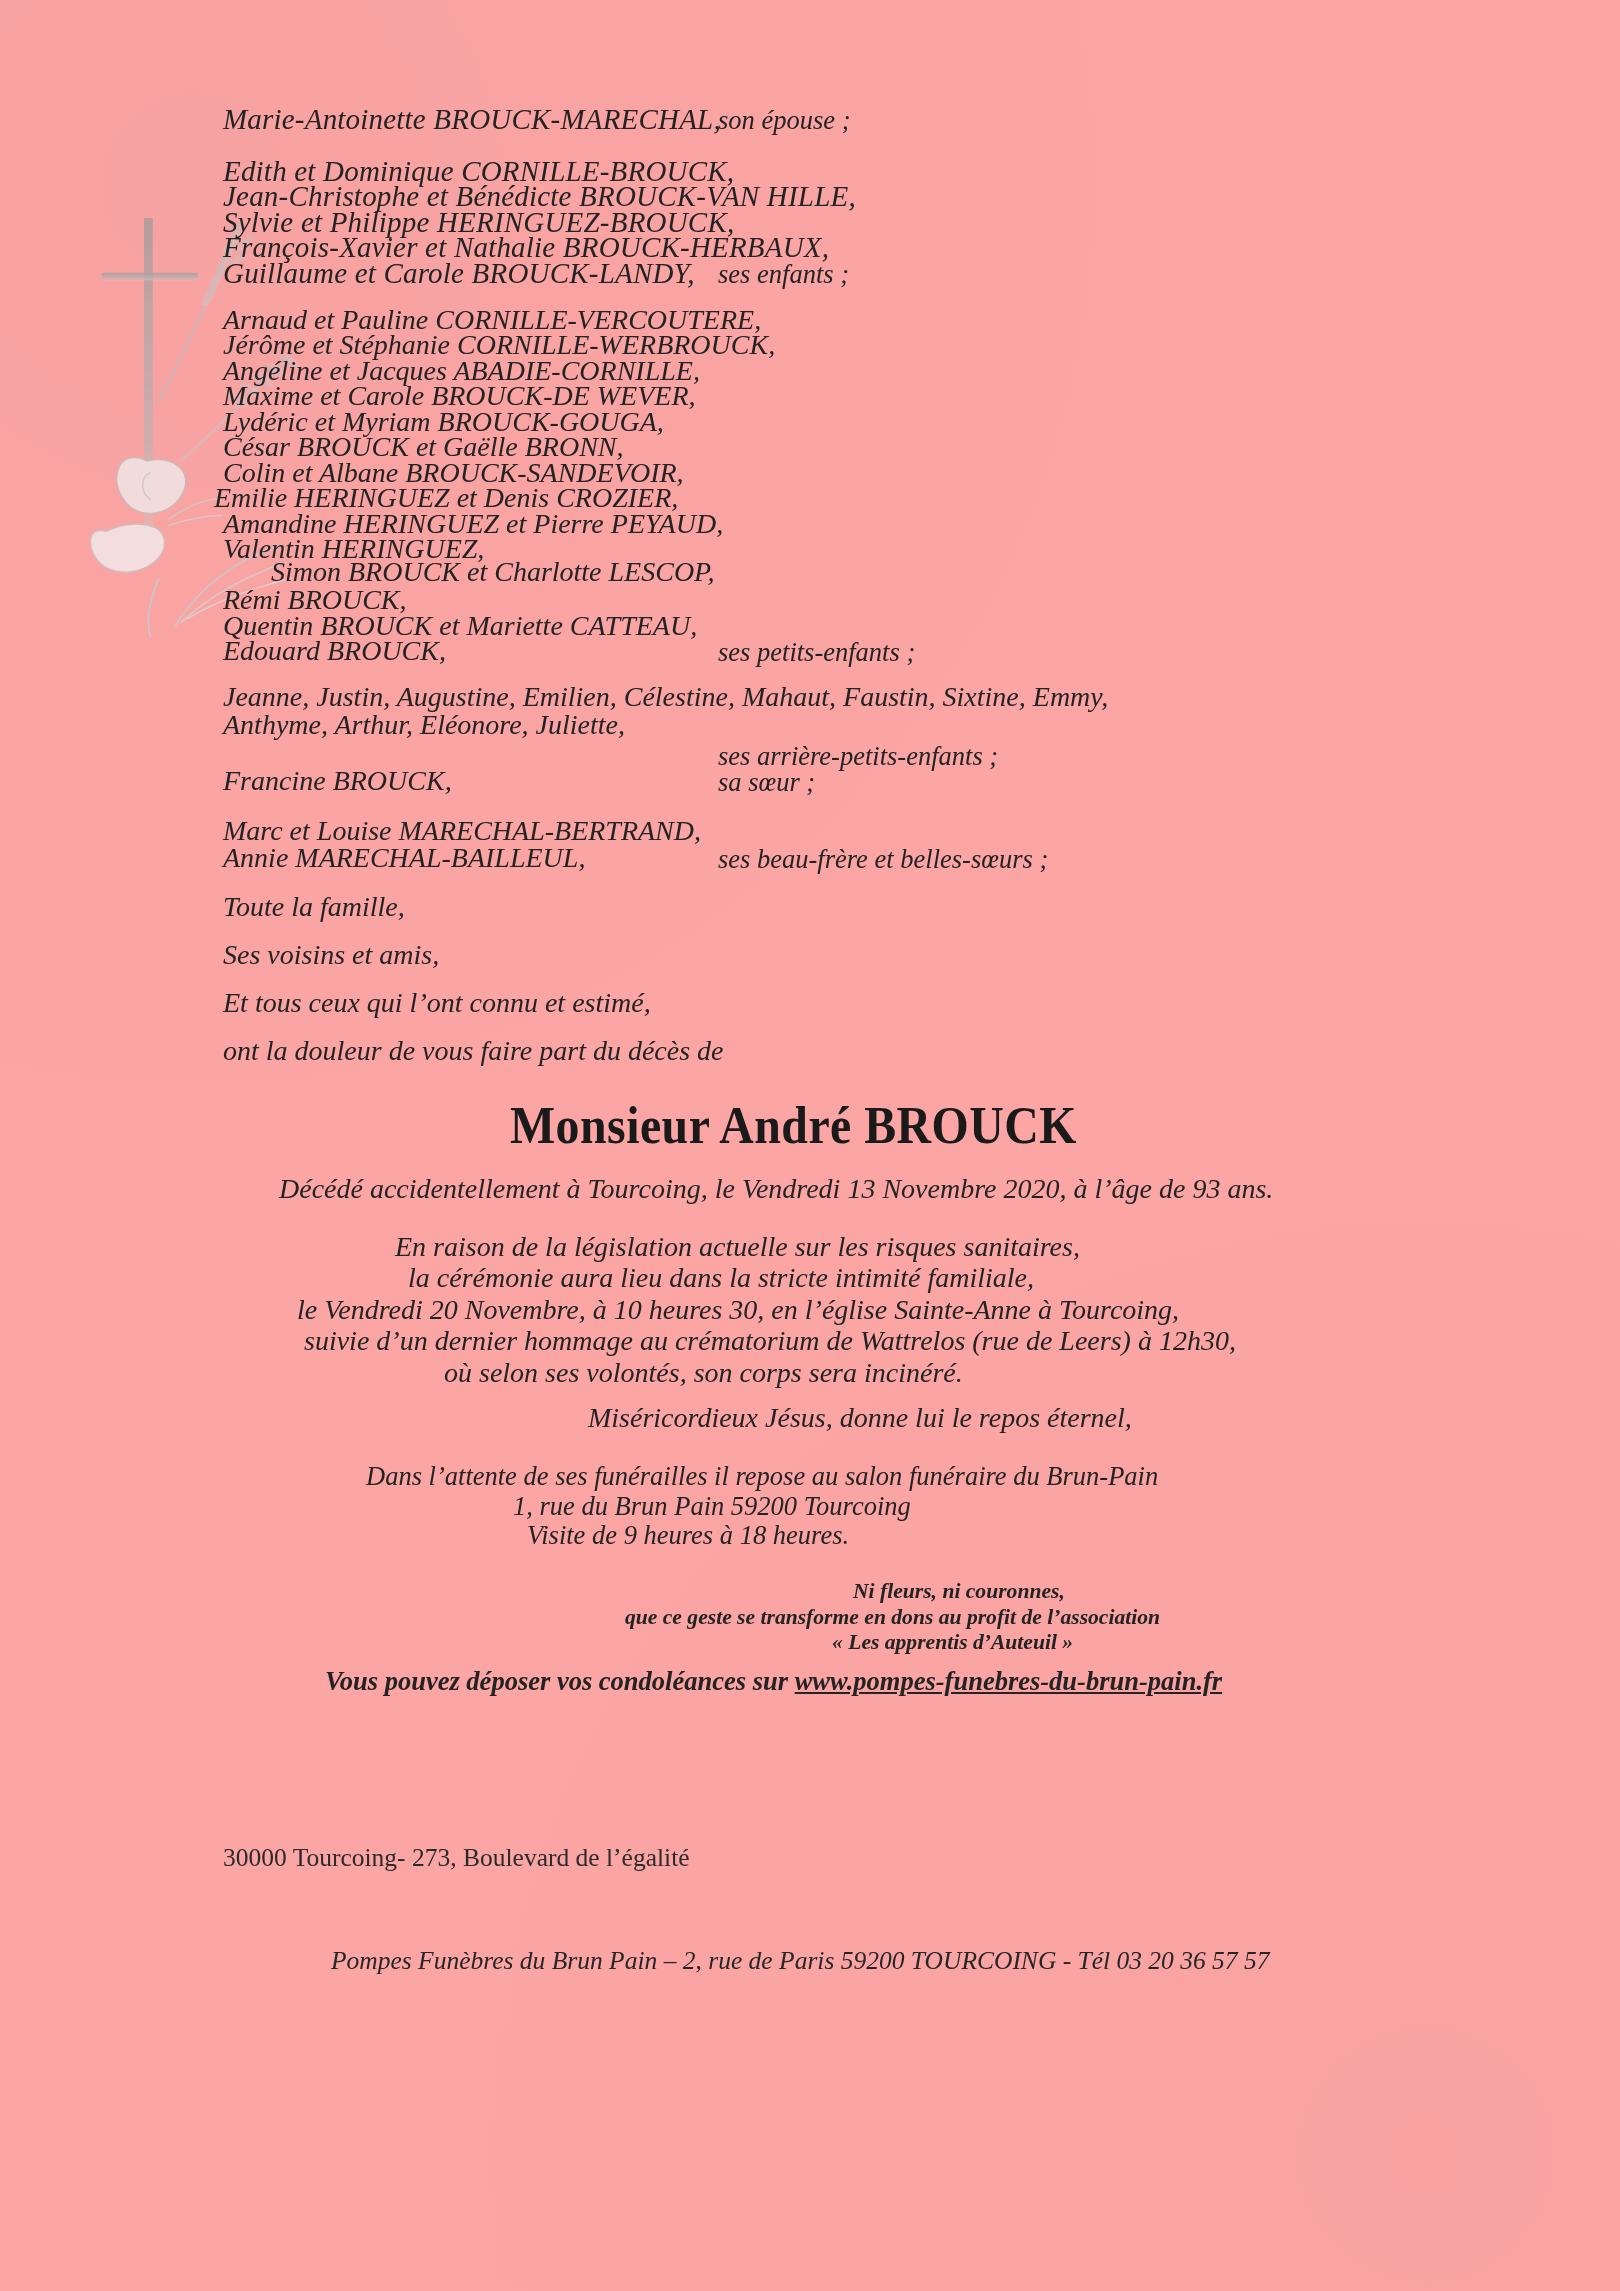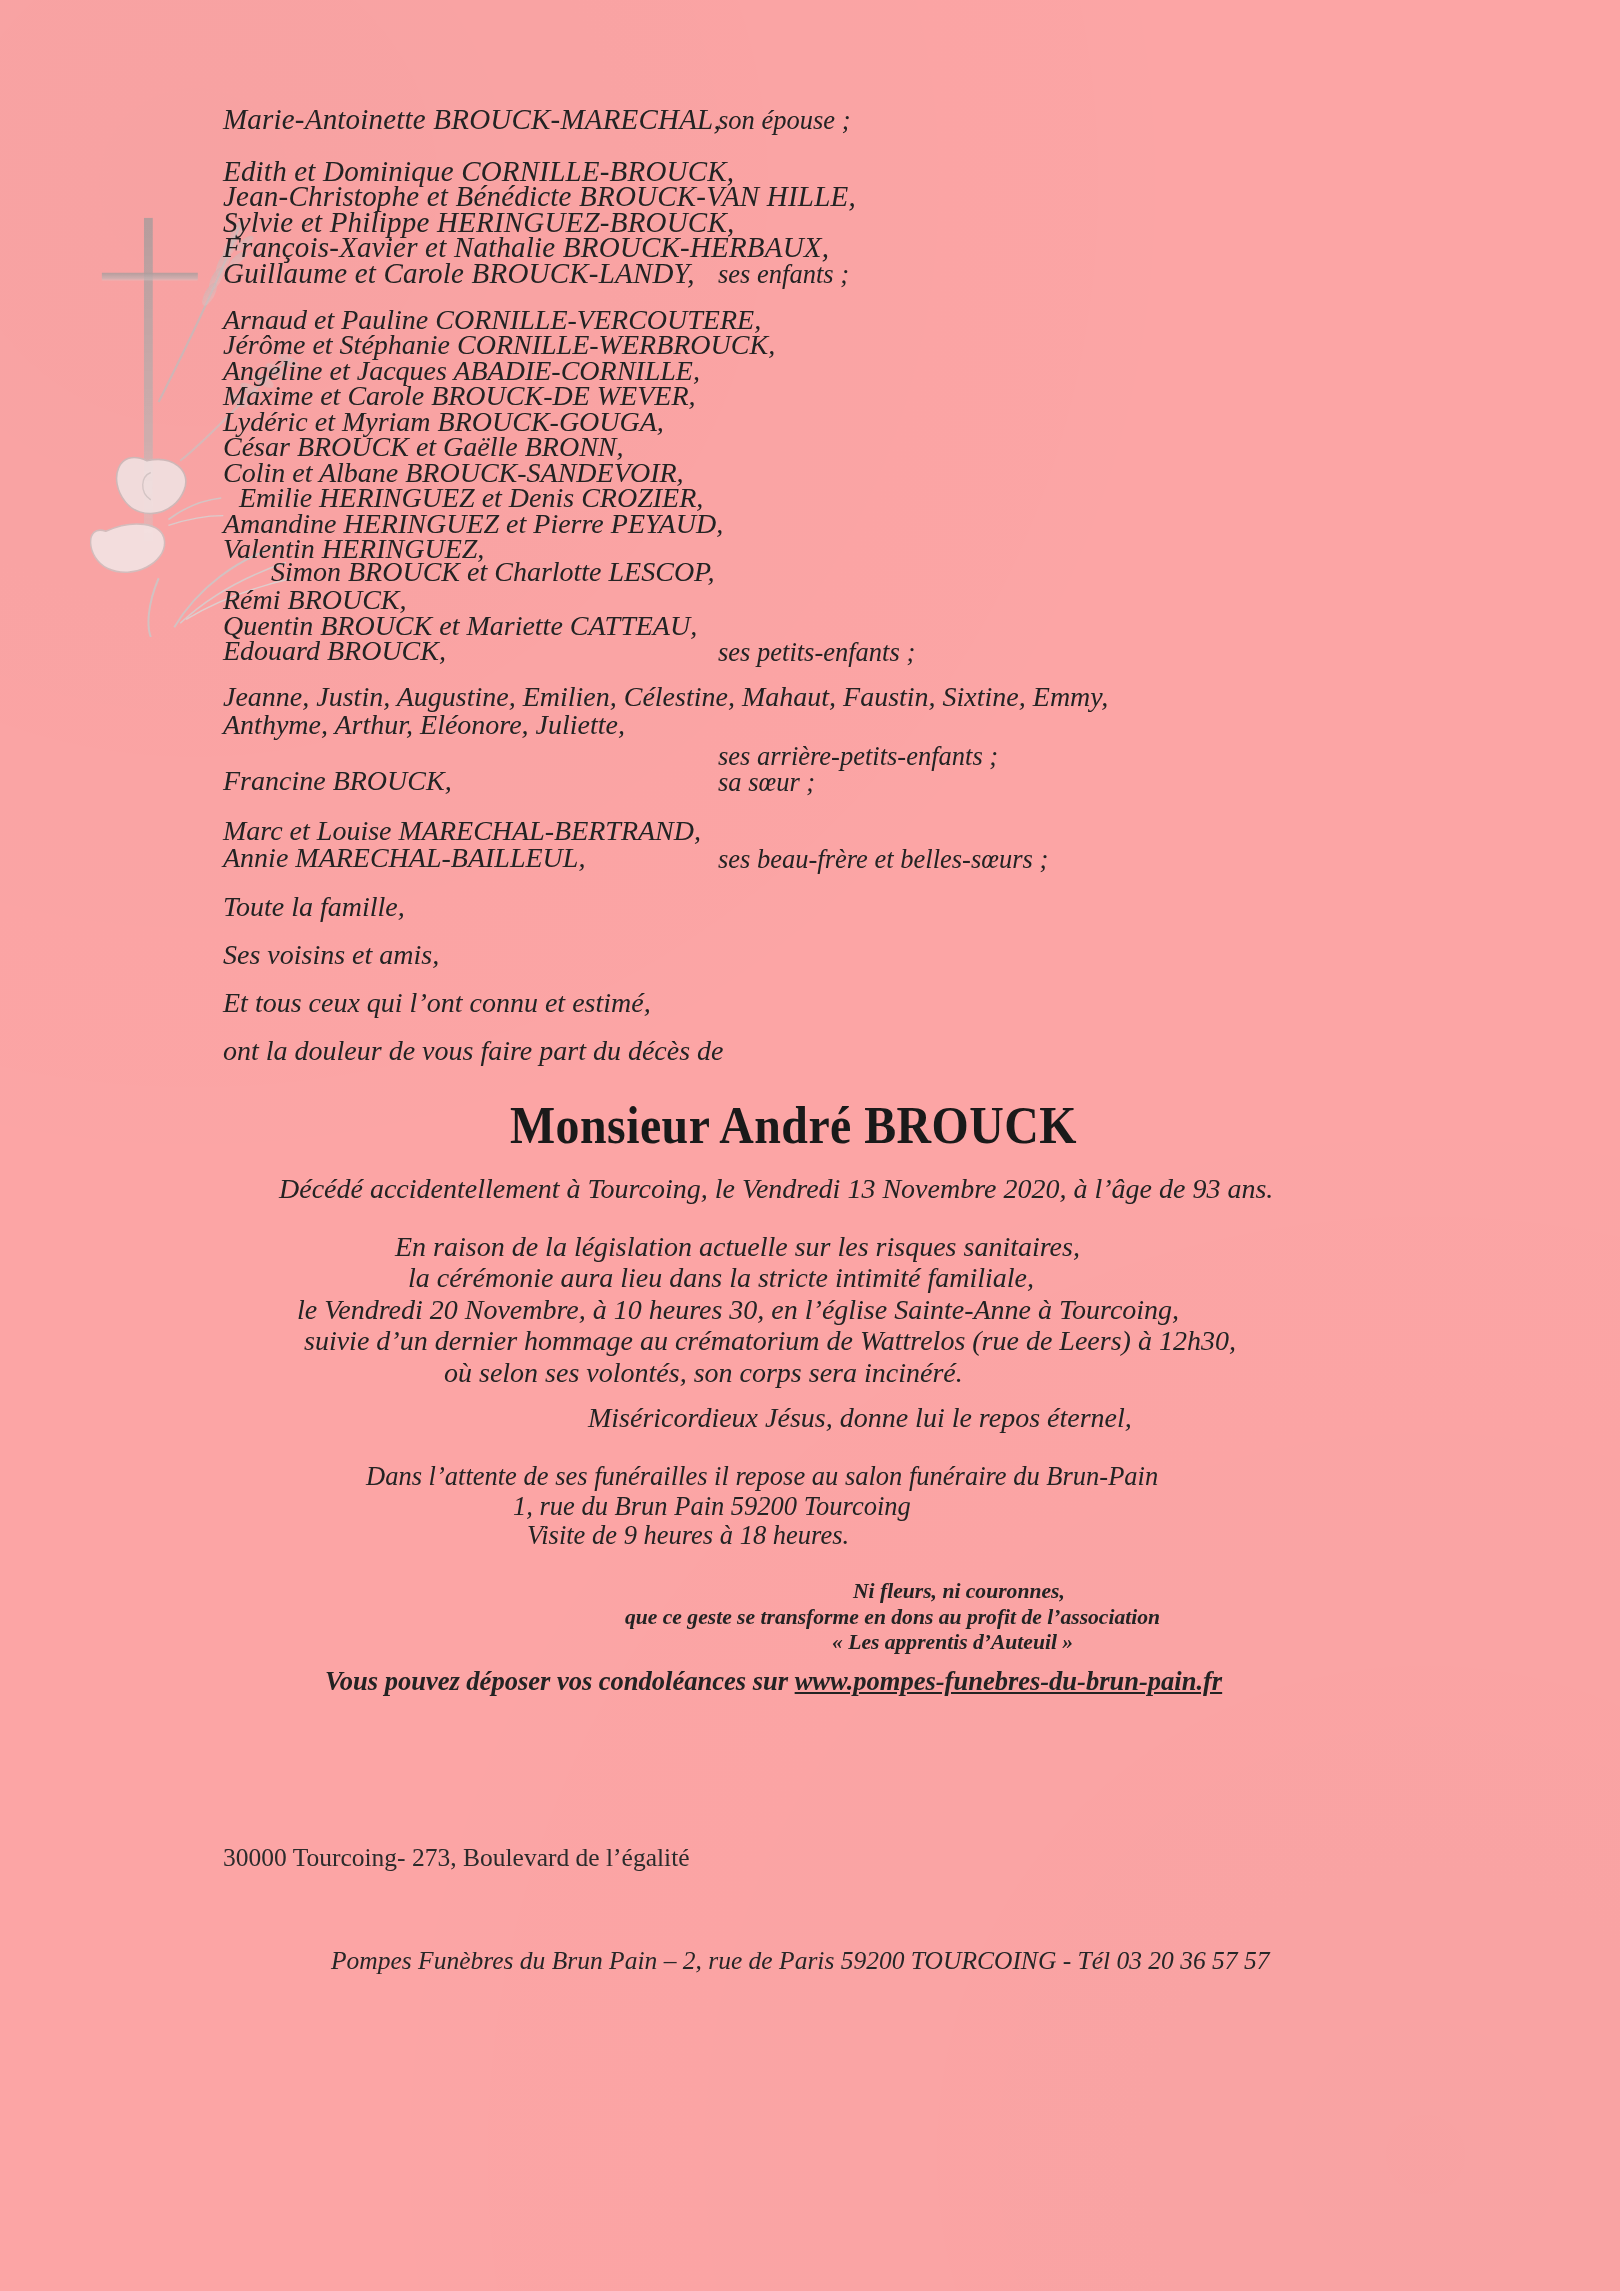--- a/index.html
+++ b/index.html
@@ -197,21 +197,21 @@
     <div class="t grp1" style="left:223px; top:257px;">Guillaume et Carole BROUCK-LANDY,</div>
     <div class="t rel" style="left:718px; top:259px;">ses enfants ;</div>
 
     <div class="t grp2" style="left:223px; top:304px;">Arnaud et Pauline CORNILLE-VERCOUTERE,</div>
     <div class="t grp2" style="left:223px; top:329px;">Jérôme et Stéphanie CORNILLE-WERBROUCK,</div>
     <div class="t grp2" style="left:223px; top:355px;">Angéline et Jacques ABADIE-CORNILLE,</div>
     <div class="t grp2" style="left:223px; top:380px;">Maxime et Carole BROUCK-DE WEVER,</div>
     <div class="t grp2" style="left:223px; top:406px;">Lydéric et Myriam BROUCK-GOUGA,</div>
     <div class="t grp2" style="left:223px; top:431px;">César BROUCK et Gaëlle BRONN,</div>
     <div class="t grp2" style="left:223px; top:457px;">Colin et Albane BROUCK-SANDEVOIR,</div>
-    <div class="t grp2" style="left:239px; top:482px;">Emilie HERINGUEZ et Denis CROZIER,</div>
+    <div class="t grp2" style="left:214px; top:482px;">Emilie HERINGUEZ et Denis CROZIER,</div>
     <div class="t grp2" style="left:223px; top:508px;">Amandine HERINGUEZ et Pierre PEYAUD,</div>
     <div class="t grp2" style="left:223px; top:533px;">Valentin HERINGUEZ,</div>
     <div class="t grp2" style="left:223px; top:556px;margin-left:48px;">Simon BROUCK et Charlotte LESCOP,</div>
     <div class="t grp2" style="left:223px; top:584px;">Rémi BROUCK,</div>
     <div class="t grp2" style="left:223px; top:610px;">Quentin BROUCK et Mariette CATTEAU,</div>
     <div class="t grp2" style="left:223px; top:635px;">Edouard BROUCK,</div>
     <div class="t rel" style="left:718px; top:637px;">ses petits-enfants ;</div>
 
     <div class="t grp3" style="left:223px; top:681px;">Jeanne, Justin, Augustine, Emilien, Célestine, Mahaut, Faustin, Sixtine, Emmy,</div>
     <div class="t grp3" style="left:223px; top:709px;">Anthyme, Arthur, Eléonore, Juliette,</div>

